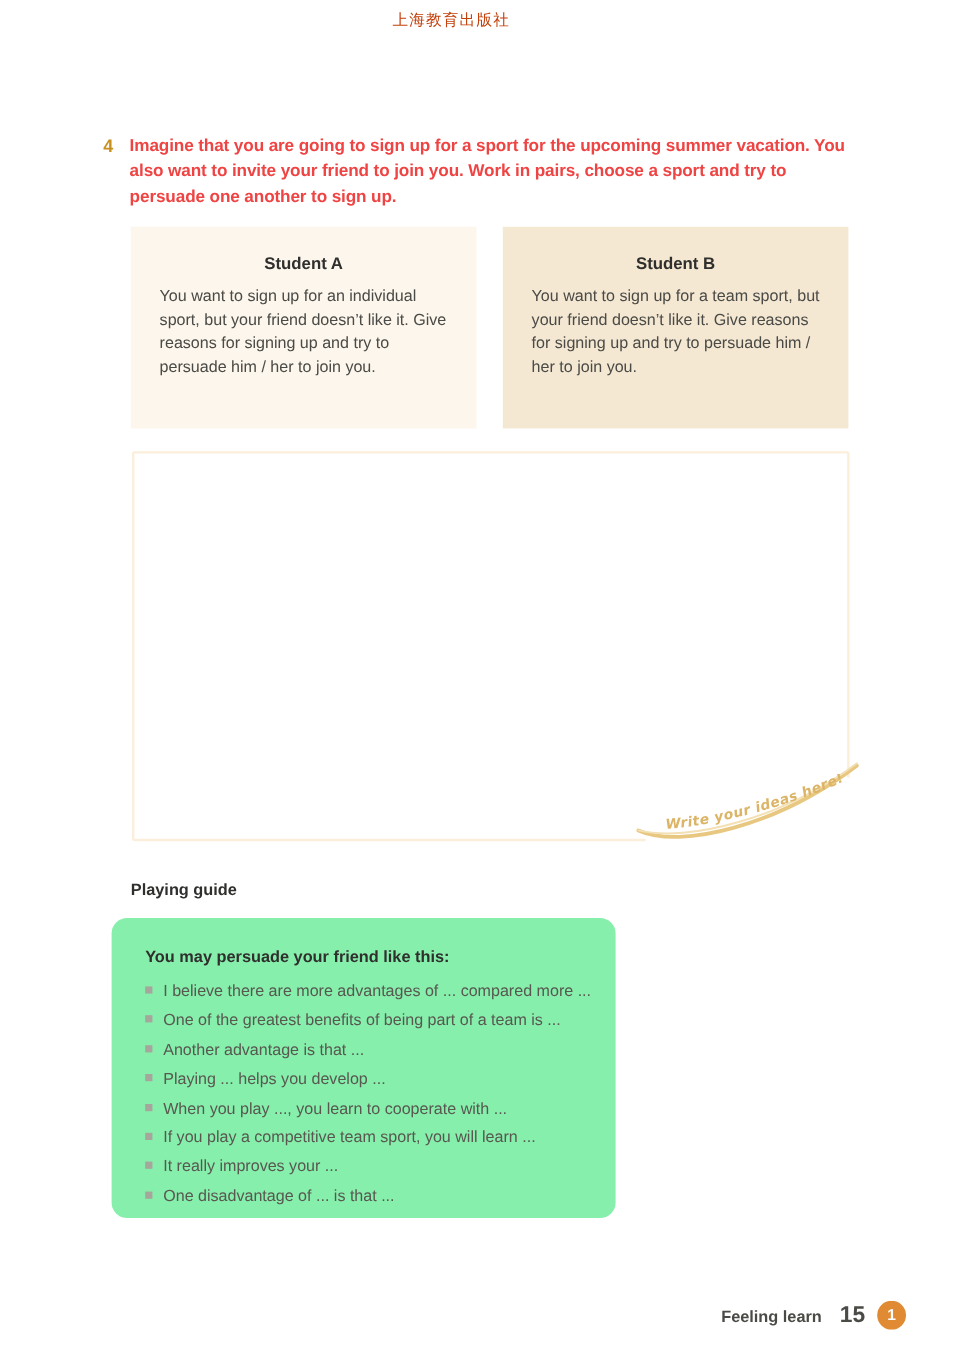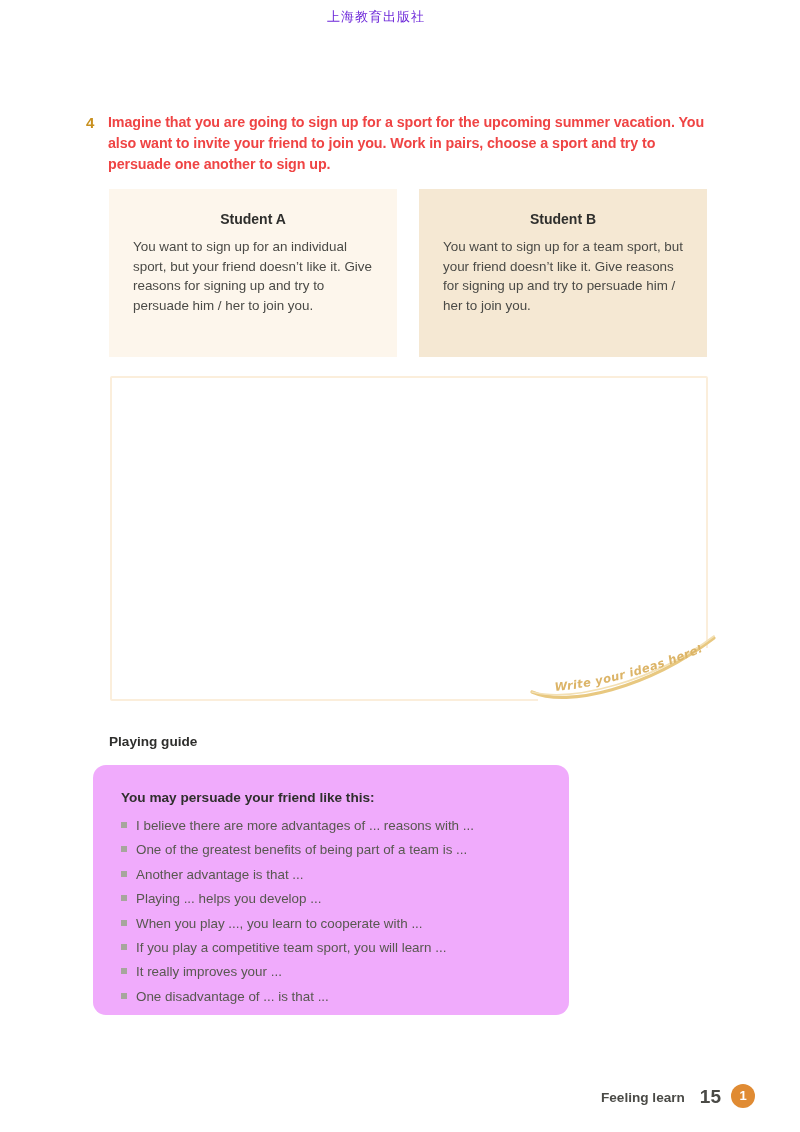--- a/index.html
+++ b/index.html
@@ -19,21 +19,21 @@
   
   .publisher-header {
     position: absolute;
     top: 8px;
     left: 0;
     width: 752px;
     text-align: center;
     font-family: "DejaVu Sans", sans-serif;
     font-size: 13px;
     letter-spacing: 1px;
-    color: #6d28d9;
+    color: #c2410c;
   }
 
   
   .task {
     position: absolute;
     left: 86px;
     top: 112px;
     width: 624px;
     display: flex;
     align-items: flex-start;
@@ -136,23 +136,23 @@
     left: 109px;
     top: 734px;
     font-size: 13.6px;
     font-weight: bold;
     color: #2f2f2d;
   }
   .lg-box {
     position: absolute;
     left: 93px;
     top: 765px;
-    width: 476px;
+    width: 420px;
     height: 250px;
-    background: #f0abfc;
+    background: #86efac;
     border-radius: 13px;
     box-sizing: border-box;
     padding: 25px 20px 0 28px;
   }
   .lg-title {
     font-size: 13.6px;
     font-weight: bold;
     color: #2f2f2d;
     margin-bottom: 9px;
   }
@@ -254,21 +254,21 @@
     <textPath href="#arcPath" startOffset="2%">Write your ideas here!</textPath>
   </text>
 </svg>
 
 <div class="lg-heading">Playing guide</div>
 <div class="lg-box">
   <div class="lg-title">You may persuade your friend like this:</div>
   <ul class="lg-list">
     <li class="lg-item">
       <span class="lg-bullet"></span>
-      <span>I believe there are more advantages of ... reasons with ...</span>
+      <span>I believe there are more advantages of ... compared more ...</span>
     </li>
     <li class="lg-item">
       <span class="lg-bullet"></span>
       <span>One of the greatest benefits of being part of a team is ...</span>
     </li>
     <li class="lg-item">
       <span class="lg-bullet"></span>
       <span>Another advantage is that ...</span>
     </li>
     <li class="lg-item">

